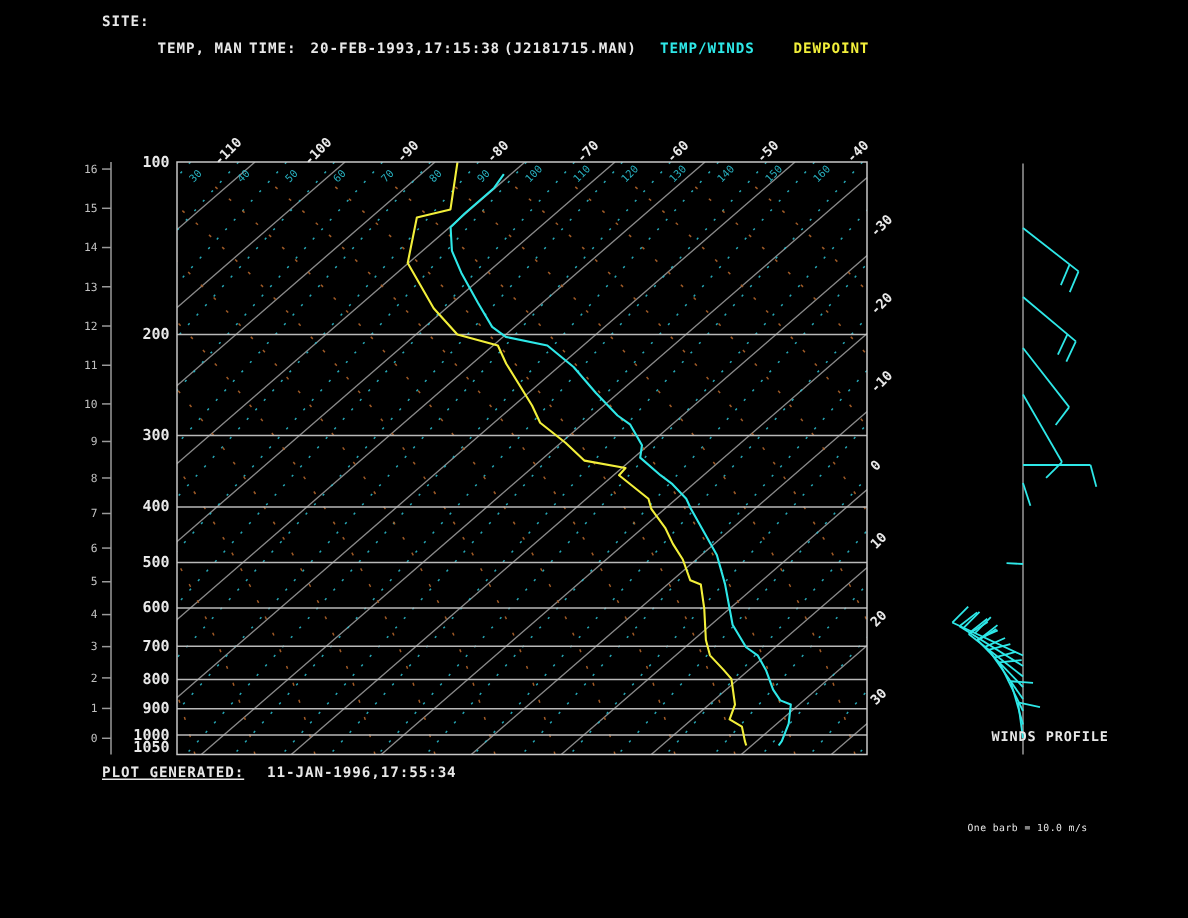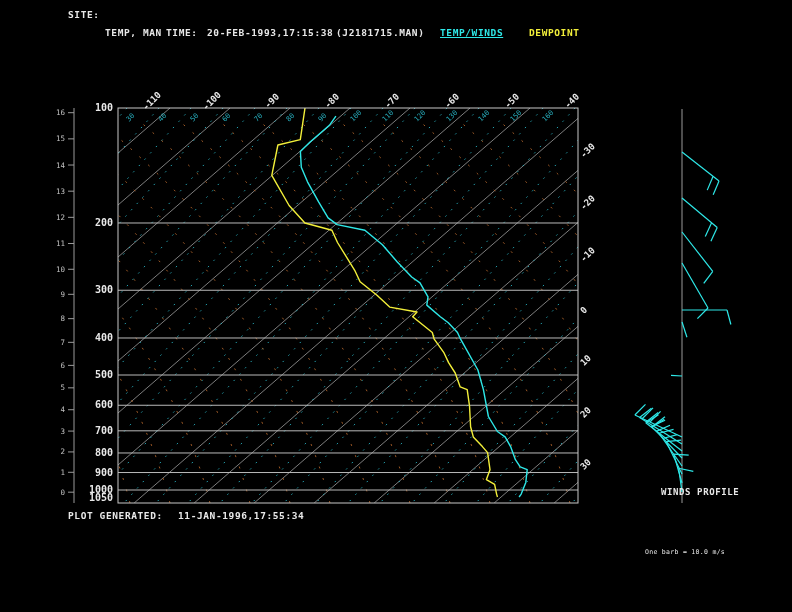--- a/index.html
+++ b/index.html
@@ -13,21 +13,21 @@
 </style>
 </head>
 <body>
 
 <div id="screen">
   <div class="txt" style="left:68px;top:9px;">SITE:</div>
   <div class="txt" style="left:105px;top:27px;">TEMP, MAN</div>
   <div class="txt" style="left:166px;top:27px;">TIME:</div>
   <div class="txt" style="left:207px;top:27px;">20-FEB-1993,17:15:38</div>
   <div class="txt" style="left:336px;top:27px;">(J2181715.MAN)</div>
-  <div class="txt c-cyan" style="left:440px;top:27px;text-decoration:underline;">TEMP/WINDS</div>
+  <div class="txt c-cyan" style="left:440px;top:27px;">TEMP/WINDS</div>
   <div class="txt c-yellow" style="left:512px;top:27px;">DEWPOINT</div>
 
   <svg id="plot" width="792" height="612" viewBox="0 0 792 612" style="position:absolute;left:0;top:0;">
       <defs>
         <clipPath id="plotclip">
           <rect x="118" y="108" width="460" height="395"></rect>
         </clipPath>
       </defs>
       <g clip-path="url(#plotclip)">
         <g>
@@ -270,17 +270,17 @@
           <line x1="682" y1="483" x2="673.73087932549" y2="454.1621491218504" stroke="#2ee8e8" stroke-width="1.2"></line>
           <line x1="673.73087932549" y1="454.1621491218504" x2="688.6943400793874" y2="455.2084962280123" stroke="#2ee8e8" stroke-width="1.2"></line>
         </g>
         <g>
           <line x1="682" y1="492" x2="678.6598455769584" y2="468.2335663502023" stroke="#2ee8e8" stroke-width="1.2"></line>
           <line x1="678.6598455769584" y1="468.2335663502023" x2="693.3320595879655" y2="471.3522417124687" stroke="#2ee8e8" stroke-width="1.2"></line>
         </g>
       </g>
     </svg>
 
-  <div class="txt" style="left:68px;top:510px;">PLOT GENERATED:</div>
+  <div class="txt" style="left:68px;top:510px;text-decoration:underline;">PLOT GENERATED:</div>
   <div class="txt" style="left:178px;top:510px;">11-JAN-1996,17:55:34</div>
   <div class="txt" style="left:646px;top:487px;font-size:9px;margin-left:15px;">WINDS PROFILE</div>
   <div class="txt small" style="left:645px;top:548px;">One barb = 10.0 m/s</div>
 </div>
 
 </body></html>

